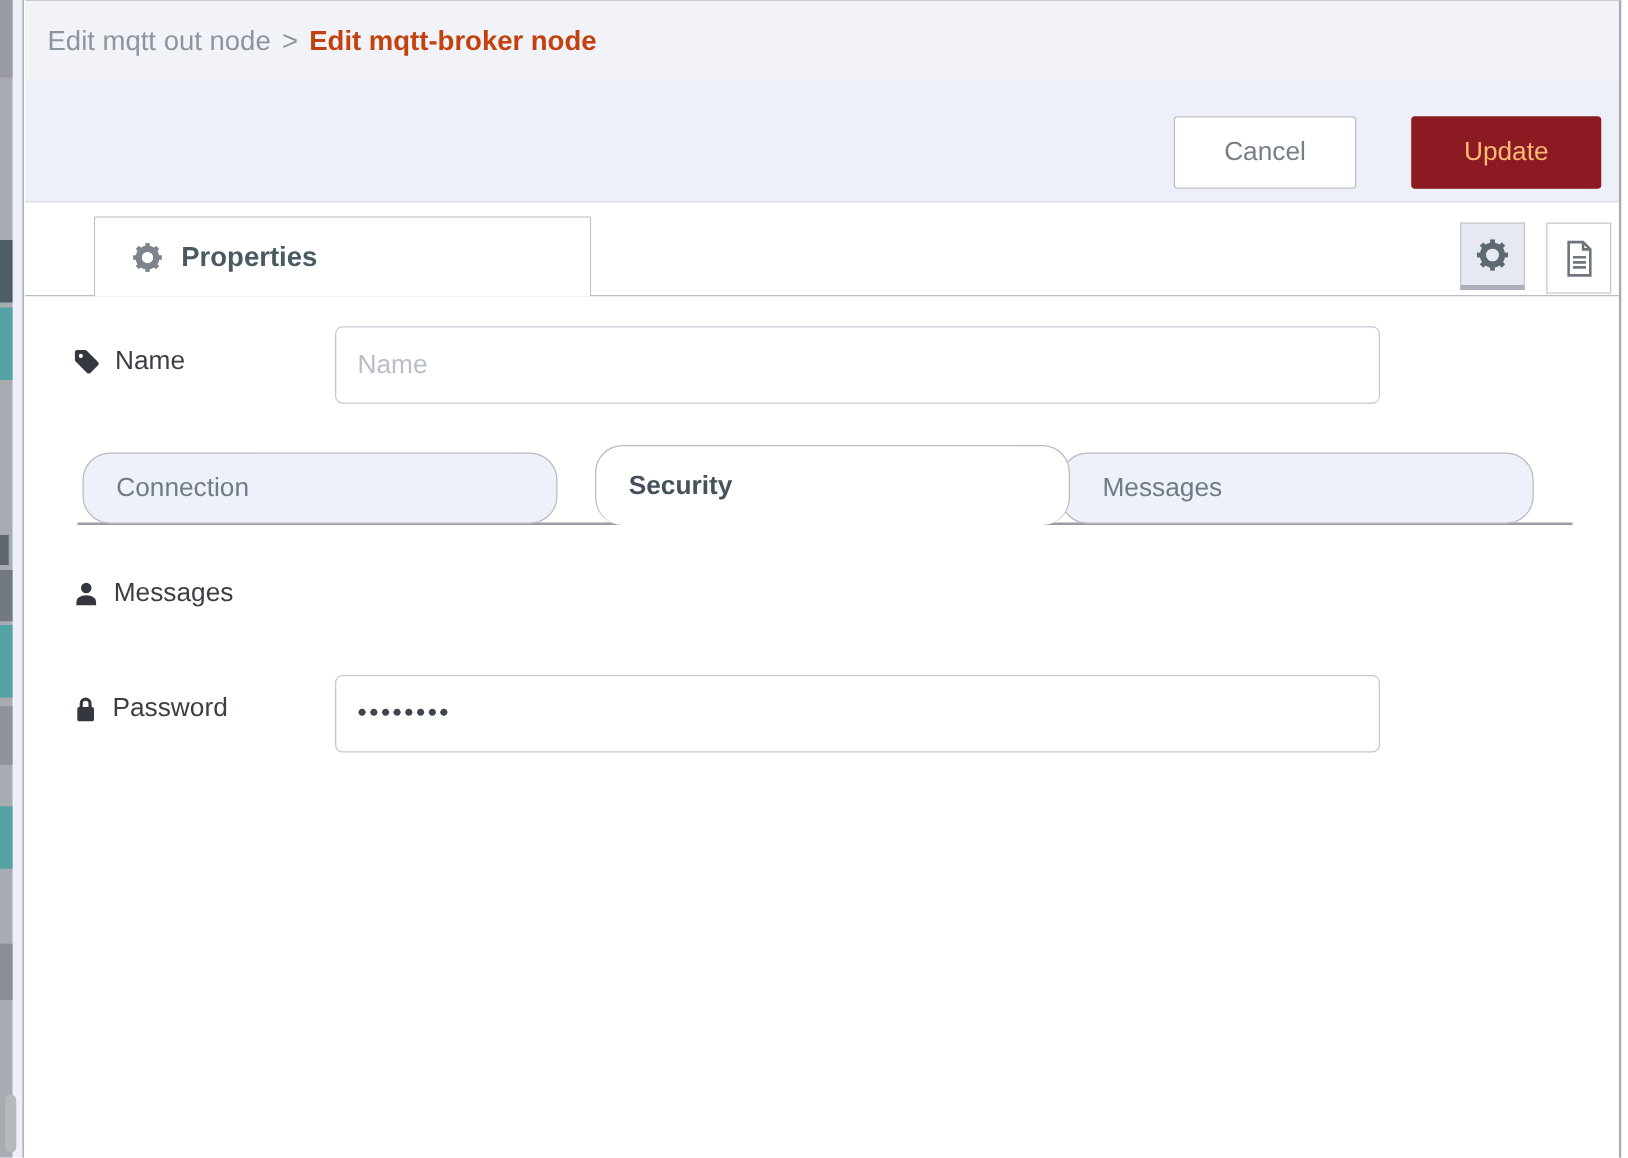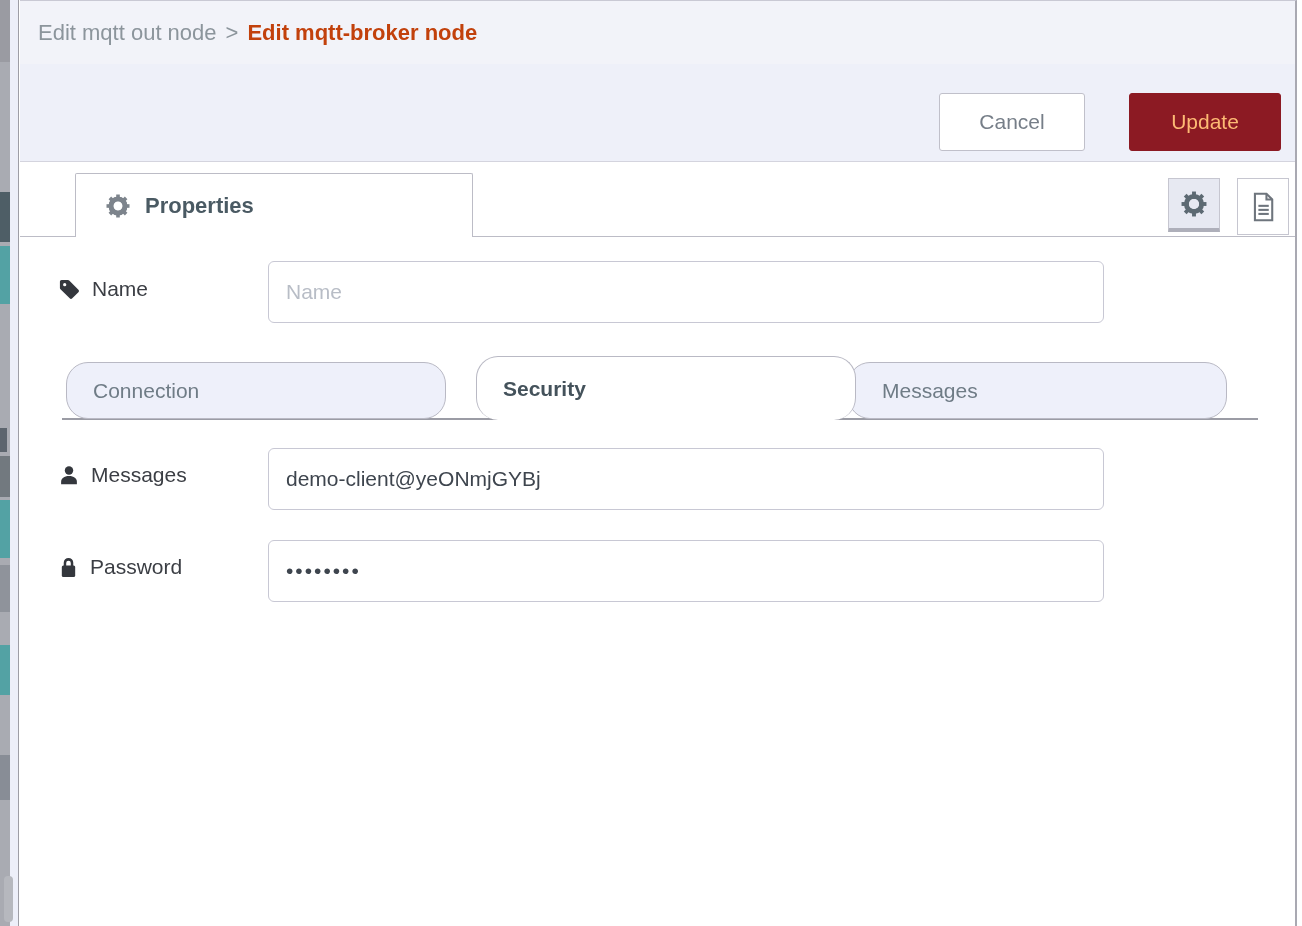--- a/index.html
+++ b/index.html
@@ -206,21 +206,20 @@
 
       <div class="row-label lbl-username">
         <span class="icon">
           <svg width="22" height="22" viewBox="0 0 24 24">
             <circle cx="12" cy="7" r="4.6" fill="#34373d"></circle>
             <path d="M12 13.2 c-5.4 0-8.6 2.7-8.6 6.3 V22 h17.2 v-2.5 c0-3.6-3.2-6.3-8.6-6.3 z" fill="#34373d"></path>
           </svg>
         </span>
         <span>Messages</span>
       </div>
-      <input class="text-input in-username" type="text" value="demo-client@yeONmjGYBj" style="">
 
       <div class="row-label lbl-password">
         <span class="icon">
           <svg width="21" height="23" viewBox="0 0 22 24">
             <path d="M11 2 a5 5 0 0 1 5 5 v4 h-2.6 V7.2 a2.4 2.4 0 0 0-4.8 0 V11 H6 V7 a5 5 0 0 1 5-5 z" fill="#34373d"></path>
             <rect x="4" y="10" width="14" height="12" rx="1.6" fill="#34373d"></rect>
           </svg>
         </span>
         <span>Password</span>
       </div>

